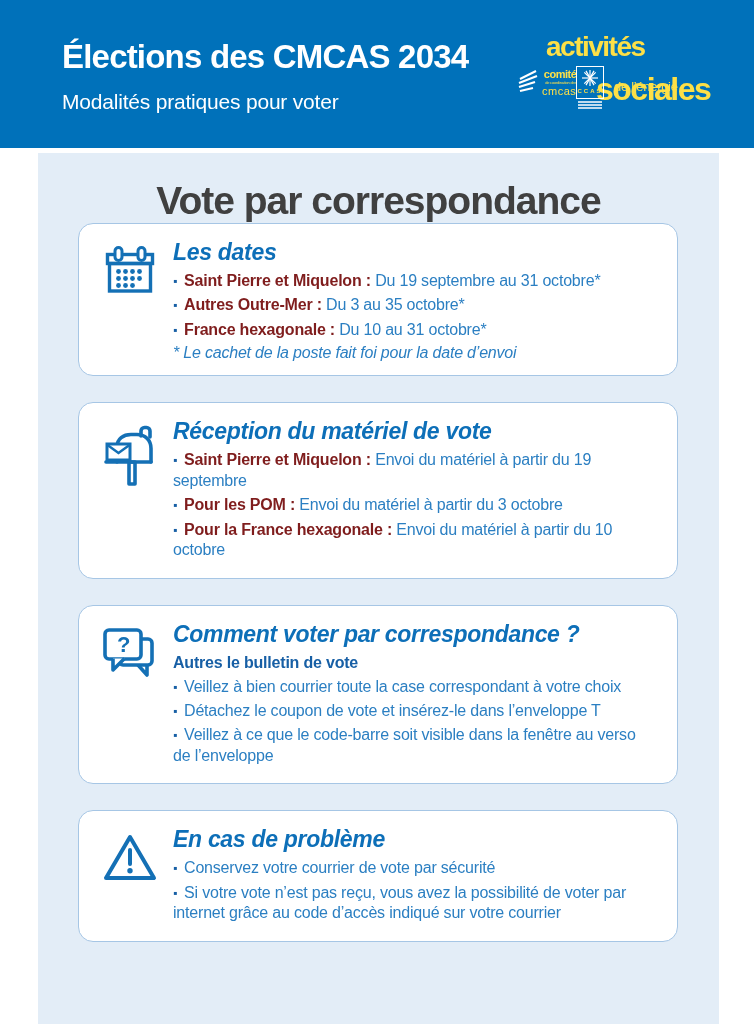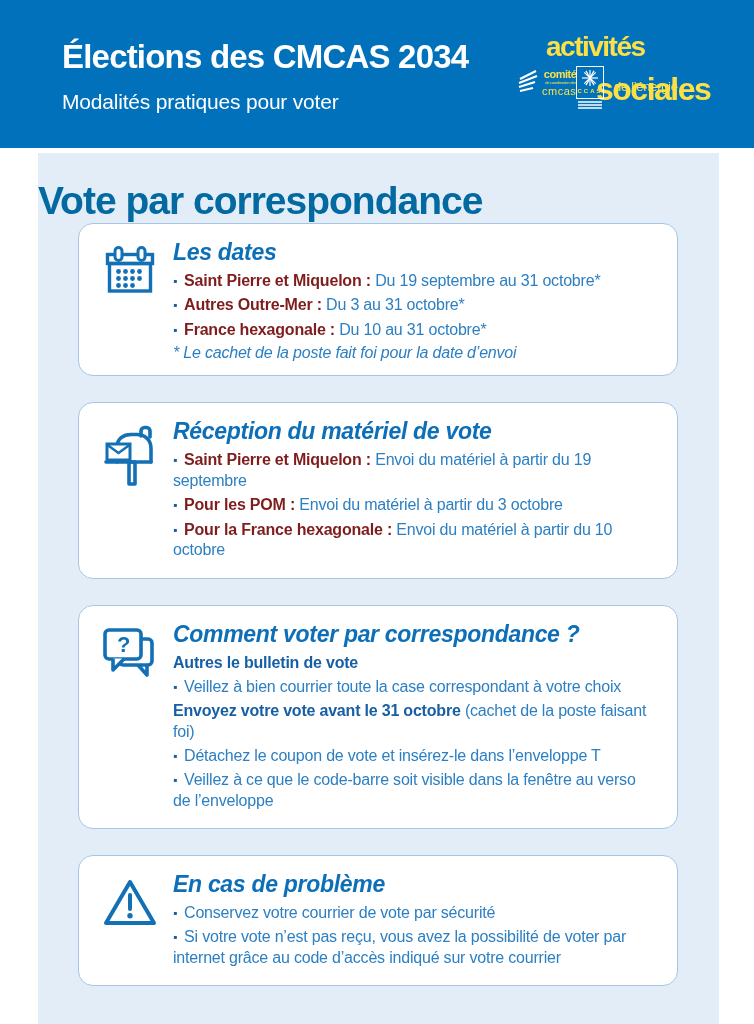--- a/index.html
+++ b/index.html
@@ -38,22 +38,22 @@
   .ccas-box { width:28px; height:33px; border:1.5px solid #fff; padding-top:2px; }
   .ccas-letters { font-size:6px; font-weight:bold; letter-spacing:2px; display:block; margin-top:1px; }
   .ccas-fineprint { margin-top:2px; }
   .ccas-fineprint i { display:block; height:1.5px; background:rgba(255,255,255,.75); margin:1.5px 2px 0 2px; }
   
   .panel {
     position:absolute; left:38px; top:153px; width:681px; height:871px;
     background:#E3EDF7;
   }
   .page-title {
-    margin-top:26px; 
-    color:#0369a1; font-size:39px; font-weight:bold; letter-spacing:-1px;
+    margin-top:26px; text-align:center;
+    color:#404040; font-size:39px; font-weight:bold; letter-spacing:-1px;
   }
   
   .card {
     background:#fff; border:1px solid #A6C6E5; border-radius:15px;
     margin:0 40px 26px 40px; width:600px;
     display:flex; padding:15px 22px 13px 8px;
   }
   .card:first-of-type { margin-top:24px; }
   .card-icon {
     flex:0 0 86px; display:flex; justify-content:center; align-items:flex-start;
@@ -161,21 +161,21 @@
             <circle cx="13.5" cy="40.5" r="2.4"></circle>
               <circle cx="20.5" cy="40.5" r="2.4"></circle>
               <circle cx="27.5" cy="40.5" r="2.4"></circle>
           </g>
         </svg>
       </div>
       <div class="card-body">
         <div class="card-title">Les dates</div>
         <ul class="bullets">
           <li><span class="lead">Saint Pierre et Miquelon :</span> <span>Du 19 septembre au 31 octobre*</span></li>
-          <li><span class="lead">Autres Outre-Mer :</span> <span>Du 3 au 31 octobre*</span></li>
+          <li><span class="lead">Autres Outre-Mer :</span> <span>Du 3 au 35 octobre*</span></li>
           <li><span class="lead">France hexagonale :</span> <span>Du 10 au 31 octobre*</span></li>
         </ul>
         <div class="footnote">* Le cachet de la poste fait foi pour la date d’envoi</div>
       </div>
     </div>
 
     <div class="card">
       <div class="card-icon">
         <svg class="icon-svg" width="52" height="64" viewBox="0 0 52 64">
           <g stroke="#1470B5" stroke-width="3.6" fill="none" stroke-linejoin="round" stroke-linecap="round">
@@ -209,21 +209,20 @@
           <path d="M11,31.4 L11,43 L22.5,31.4" fill="#ffffff" stroke="#1470B5" stroke-width="3.6" stroke-linejoin="round"></path>
           <text x="15" y="25" font-family="Liberation Sans, sans-serif" font-size="22" font-weight="bold" fill="#1470B5">?</text>
         </svg>
       </div>
       <div class="card-body">
         <div class="card-title">Comment voter par correspondance ?</div>
         <div class="subheading"><span class="sub-bold">Autres le bulletin de vote</span></div>
         <ul class="bullets">
           <li>Veillez à bien courrier toute la case correspondant à votre choix</li>
         </ul>
-        <div class="subheading"><span class="sub-bold">Envoyez votre vote avant le 31 octobre</span> <span>(cachet de la poste faisant foi)</span></div>
         <ul class="bullets">
           <li>Détachez le coupon de vote et insérez-le dans l’enveloppe T</li>
           <li>Veillez à ce que le code-barre soit visible dans la fenêtre au verso de l’enveloppe</li>
         </ul>
       </div>
     </div>
 
     <div class="card">
       <div class="card-icon">
         <svg class="icon-svg" width="56" height="53" viewBox="0 0 56 53">

